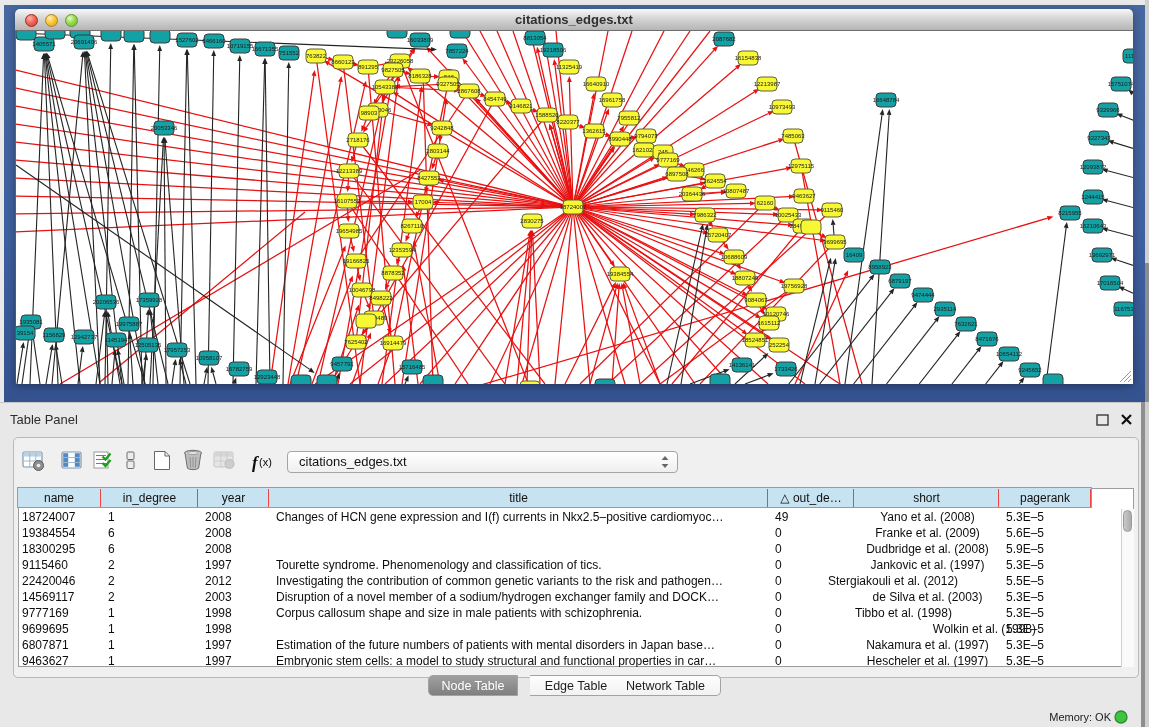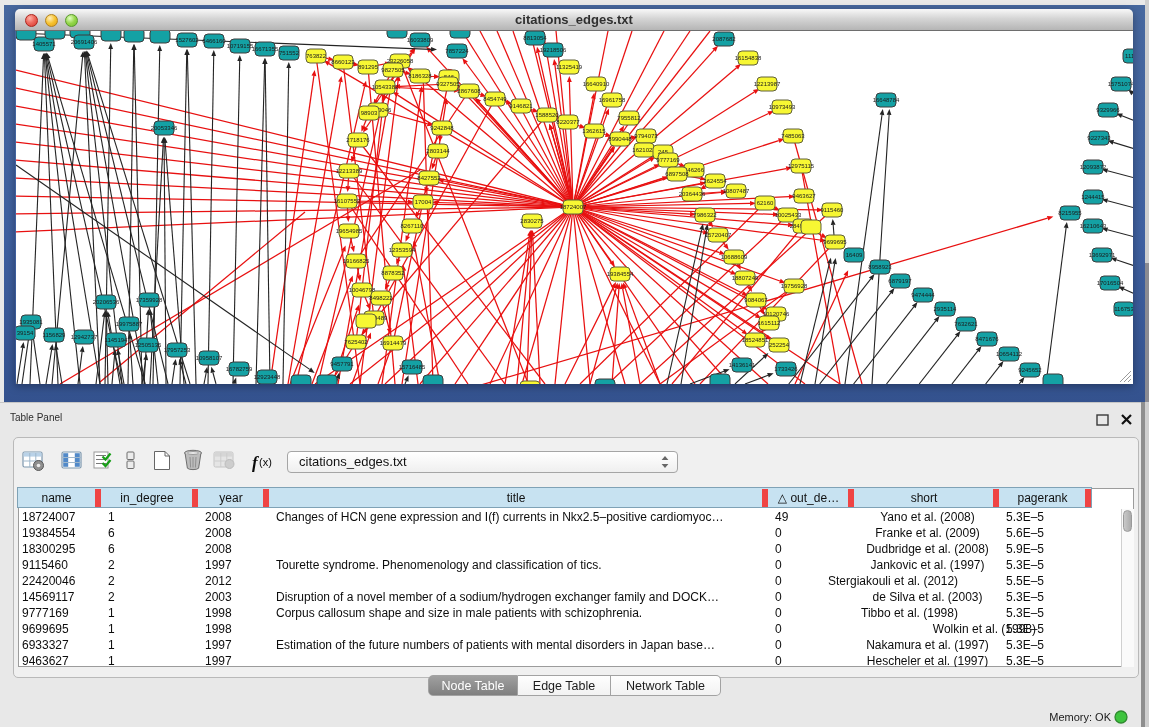--- a/index.html
+++ b/index.html
@@ -6,29 +6,29 @@
 .abs{position:absolute}
 .desk{left:4px;top:5px;width:1141px;height:397px;background:linear-gradient(#47689f,#3f60a0 60%,#34528e)}
 .win{left:15px;top:9px;width:1118px;height:375px;border-radius:5px 5px 0 0;
 box-shadow:0 2px 8px rgba(0,0,0,.35)}
 .tbar{left:0;top:0;width:1118px;height:22px;border-radius:5px 5px 0 0;
 background:linear-gradient(#f8f8f8,#d5d5d5 45%,#b5b5b5);border-bottom:1px solid #6e6e6e}
 .title{width:100%;text-align:center;font-size:13px;font-weight:700;color:#2f2f2f;line-height:21px}
 .light{width:13px;height:13px;border-radius:50%;top:5px}
 .canvas{left:1px;top:22px;width:1117px;height:353px;background:#fff;overflow:hidden}
 .panel{left:0;top:402px;width:1141px;height:325px;background:#e8e8e8;border-top:1px solid #c6c6c6}
-.ptitle{left:10px;top:9px;font-size:10px;color:#2d2d2d}
+.ptitle{left:10px;top:9px;font-size:13px;color:#2d2d2d}
 .cont{left:13px;top:34px;width:1126px;height:241px;background:#f0f0f0;
 border:1px solid #b9b9b9;border-radius:5px}
 .dd{left:287px;top:48px;width:391px;height:22px;background:linear-gradient(#fff,#efefef);
 border:1px solid #a5a5a5;border-radius:4px;font-size:13px;color:#111;line-height:20px;padding-left:11px}
 .tablewrap{left:18px;top:85px;width:1116px;height:179px;background:#fff;border:1px solid #9c9c9c}
 .hrow{position:absolute;left:17px;top:84px;width:1075px;height:21px;background:#c7e2f1;
 border:1px solid #7fa2b6}
-.hcell{position:absolute;top:1px;height:18px;border-right:6px solid #ef4444;
+.hcell{position:absolute;top:1px;height:18px;border-right:1px solid #ef4444;
 font-size:12px;color:#101010;text-align:center;line-height:18px}
 .row{position:absolute;left:0;top:0;width:1116px;height:16px}
 .cell{position:absolute;top:0;height:16px;font-size:12px;color:#0d0d0d;line-height:16px;
 white-space:nowrap;overflow:hidden}
 .sbar{left:1121px;top:106px;width:13px;height:158px;background:#fafafa;border-left:1px solid #d0d0d0}
 .thumb{left:1123px;top:107px;width:9px;height:22px;background:linear-gradient(90deg,#c9c9c9,#ababab);border:1px solid #9a9a9a;border-radius:5px}
 .tabs{left:428px;top:272px;height:21px;font-size:12.5px}
 .tab{position:absolute;top:0;height:21px;line-height:20px;text-align:center;color:#1d1d1d;
 background:linear-gradient(#fefefe,#f2f2f2);border:1px solid #a2a2a2}
 .seltab{background:linear-gradient(#a0a0a0,#7f7f7f);color:#fff}
@@ -908,71 +908,73 @@
         <div class="cell" style="left:187px;width:65px">1997</div>
         <div class="cell" style="left:258px;width:493px">Tourette syndrome. Phenomenology and classification of tics.</div>
         <div class="cell" style="left:757px;width:80px">0</div>
         <div class="cell" style="left:837px;width:145px;text-align:center">Jankovic et al. (1997)</div>
         <div class="cell" style="left:988px;width:86px">5.3E–5</div>
       </div>
       <div class="row" style="top:64px">
         <div class="cell" style="left:4px;width:80px">22420046</div>
         <div class="cell" style="left:90px;width:91px">2</div>
         <div class="cell" style="left:187px;width:65px">2012</div>
+        <div class="cell" style="left:258px;width:493px">Investigating the contribution of common genetic variants to the risk and pathogen…</div>
         <div class="cell" style="left:757px;width:80px">0</div>
         <div class="cell" style="left:810px;width:145px;text-align:left">Stergiakouli et al. (2012)</div>
         <div class="cell" style="left:988px;width:86px">5.5E–5</div>
       </div>
       <div class="row" style="top:80px">
         <div class="cell" style="left:4px;width:80px">14569117</div>
         <div class="cell" style="left:90px;width:91px">2</div>
         <div class="cell" style="left:187px;width:65px">2003</div>
         <div class="cell" style="left:258px;width:493px">Disruption of a novel member of a sodium/hydrogen exchanger family and DOCK…</div>
         <div class="cell" style="left:757px;width:80px">0</div>
         <div class="cell" style="left:837px;width:145px;text-align:center">de Silva et al. (2003)</div>
         <div class="cell" style="left:988px;width:86px">5.3E–5</div>
       </div>
       <div class="row" style="top:96px">
         <div class="cell" style="left:4px;width:80px">9777169</div>
         <div class="cell" style="left:90px;width:91px">1</div>
         <div class="cell" style="left:187px;width:65px">1998</div>
         <div class="cell" style="left:258px;width:493px">Corpus callosum shape and size in male patients with schizophrenia.</div>
         <div class="cell" style="left:757px;width:80px">0</div>
-        <div class="cell" style="left:819px;width:145px;text-align:center">Tibbo et al. (1998)</div>
+        <div class="cell" style="left:837px;width:145px;">Tibbo et al. (1998)</div>
         <div class="cell" style="left:988px;width:86px">5.3E–5</div>
       </div>
       <div class="row" style="top:112px">
         <div class="cell" style="left:4px;width:80px">9699695</div>
         <div class="cell" style="left:90px;width:91px">1</div>
         <div class="cell" style="left:187px;width:65px">1998</div>
         <div class="cell" style="left:757px;width:80px">0</div>
         <div class="cell" style="left:873px;width:145px;text-align:right">Wolkin et al. (1998)</div>
         <div class="cell" style="left:988px;width:86px">5.3E–5</div>
       </div>
       <div class="row" style="top:128px">
-        <div class="cell" style="left:4px;width:80px">6933327</div>
+        <div class="cell" style="left:4px;width:80px">6807871</div>
         <div class="cell" style="left:90px;width:91px">1</div>
         <div class="cell" style="left:187px;width:65px">1997</div>
         <div class="cell" style="left:258px;width:493px">Estimation of the future numbers of patients with mental disorders in Japan base…</div>
         <div class="cell" style="left:757px;width:80px">0</div>
         <div class="cell" style="left:837px;width:145px;text-align:center">Nakamura et al. (1997)</div>
         <div class="cell" style="left:988px;width:86px">5.3E–5</div>
       </div>
       <div class="row" style="top:144px">
         <div class="cell" style="left:4px;width:80px">9463627</div>
         <div class="cell" style="left:90px;width:91px">1</div>
         <div class="cell" style="left:187px;width:65px">1997</div>
+        <div class="cell" style="left:258px;width:493px">Embryonic stem cells: a model to study structural and functional properties in car…</div>
         <div class="cell" style="left:757px;width:80px">0</div>
         <div class="cell" style="left:837px;width:145px;text-align:center">Hescheler et al. (1997)</div>
         <div class="cell" style="left:988px;width:86px">5.3E–5</div>
       </div>
   </div>
   <div class="abs sbar"></div>
     <div class="abs thumb"></div>
   <div class="tabs abs">
     <div class="tab seltab" style="left:0;width:90px;border-radius:5px 0 0 5px">Node Table</div>
-    <div class="tab" style="left:90px;width:93px;border-left:none">Edge Table</div>
+    <div class="tab" style="left:102px;width:93px;border-left:none">Edge Table</div>
     <div class="tab" style="left:183px;width:110px;border-left:none;border-radius:0 5px 5px 0">Network Table</div>
   </div>
   <div class="abs mem">Memory: OK</div>
   <svg width="16" height="16" style="position:absolute;right:12px;top:306px">
     <circle cx="8" cy="8" r="6" fill="#3ec43e" stroke="#2f8a2f" stroke-width="1.3"></circle>
   </svg>
 </div>
 </body></html>

